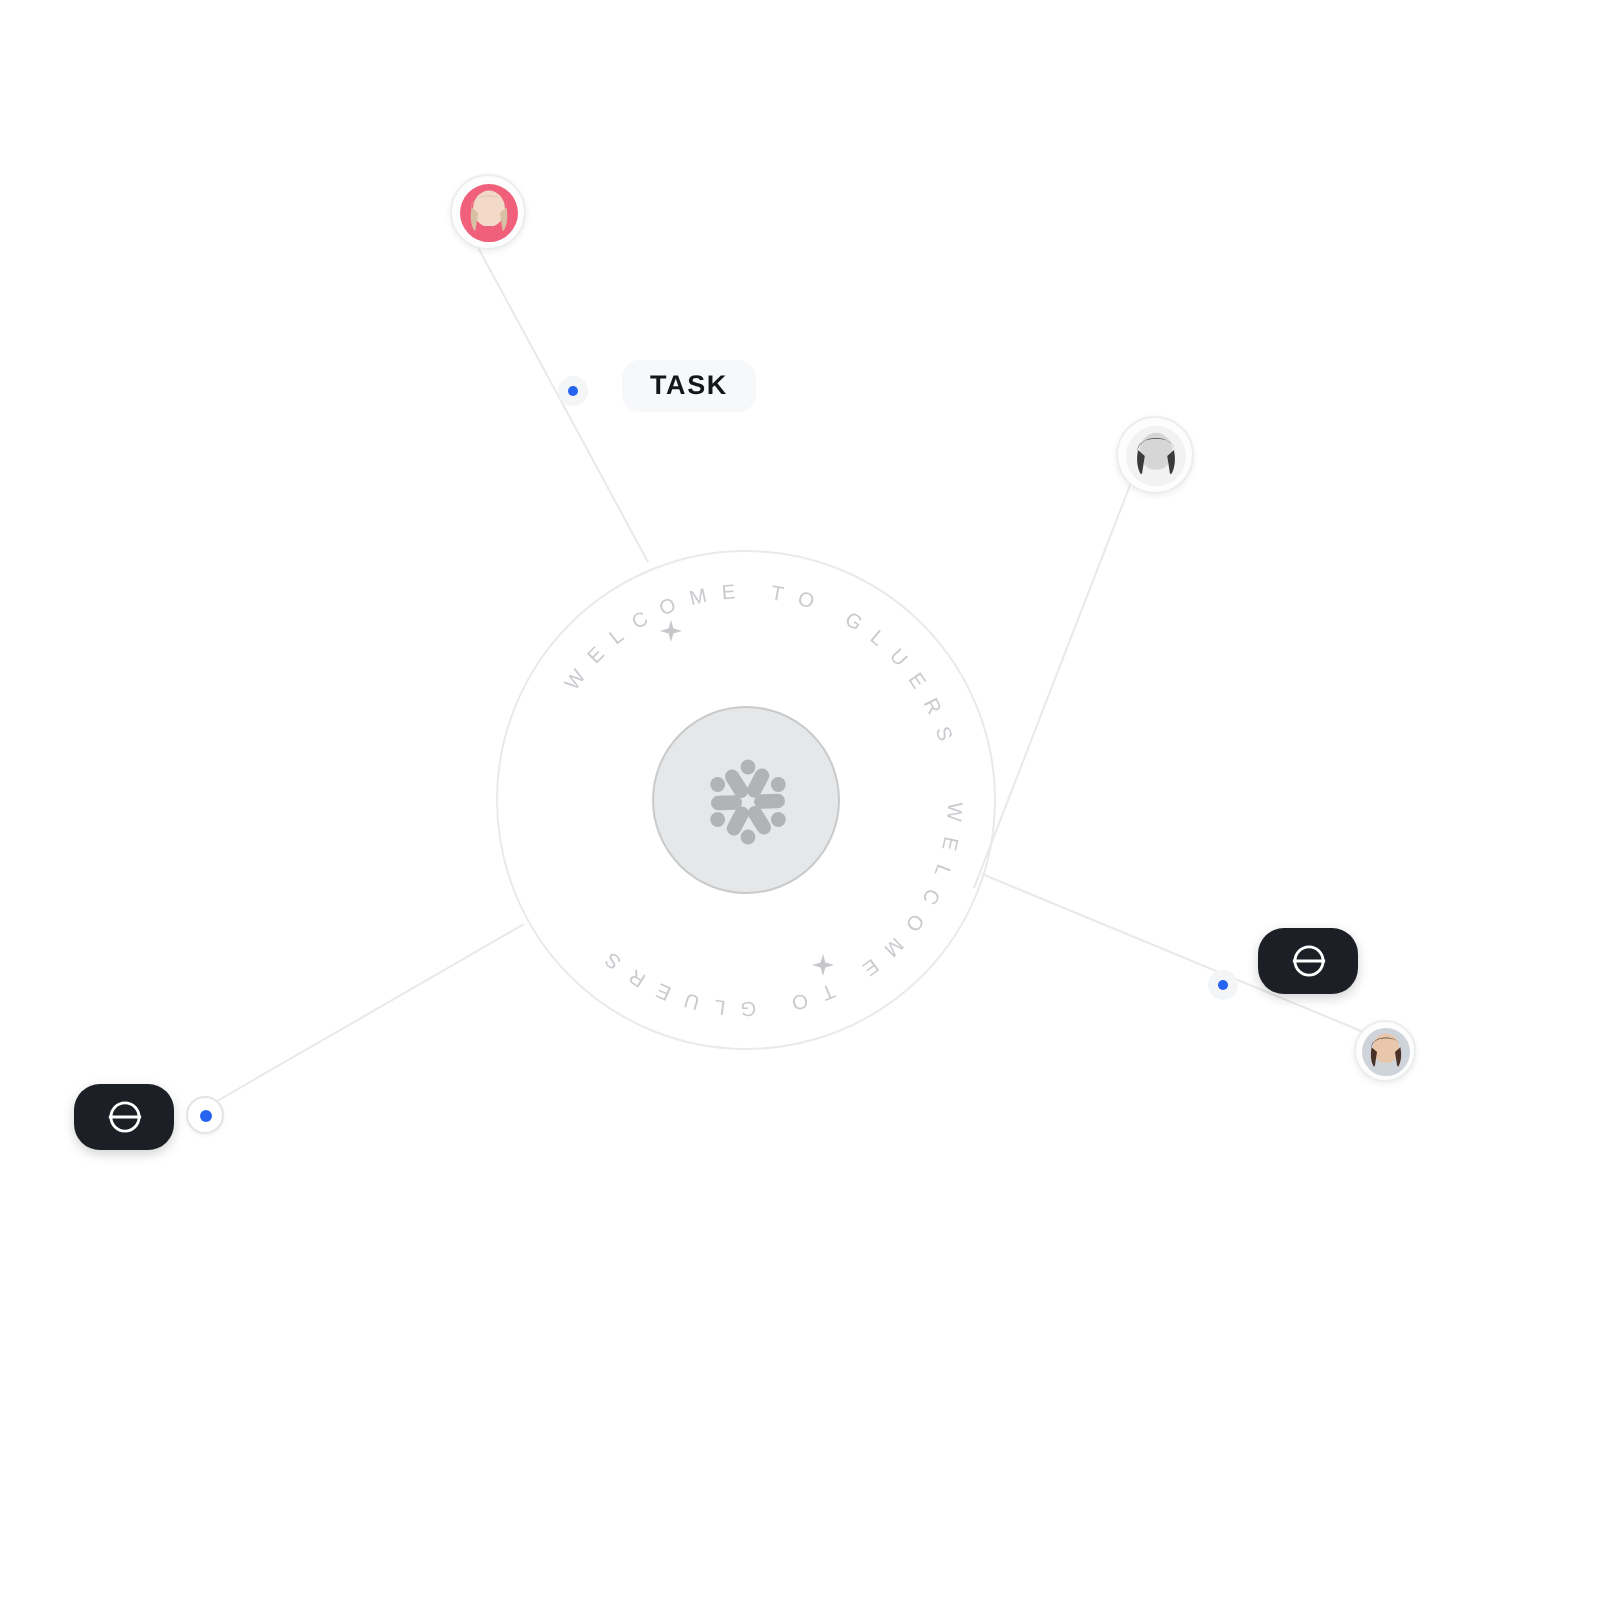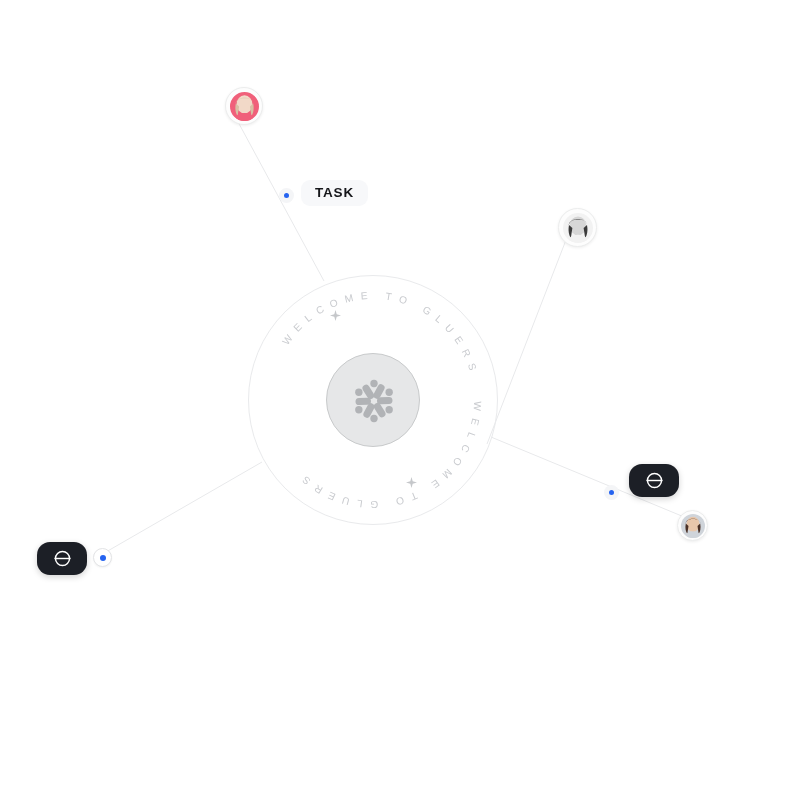--- a/index.html
+++ b/index.html
@@ -76,21 +76,21 @@
     background:#ffffff;
     border:1px solid #e3e4e6;
     box-shadow:0 1px 2px rgba(0,0,0,0.05);
   }
   .dot-node.plain { background:#f4f5f7; }
   .dot-core { border-radius:50%; }
 
   
   .task-chip {
     position:absolute;
-    left:301px; top:180px;
+    left:311px; top:180px;
     padding:6px 14px;
     border-radius:9px;
     background:#f7f8fa;
     color:#15161a;
     font-size:13.5px;
     font-weight:bold;
     letter-spacing:0.8px;
     line-height:1;
     display:flex; align-items:center;
   }

